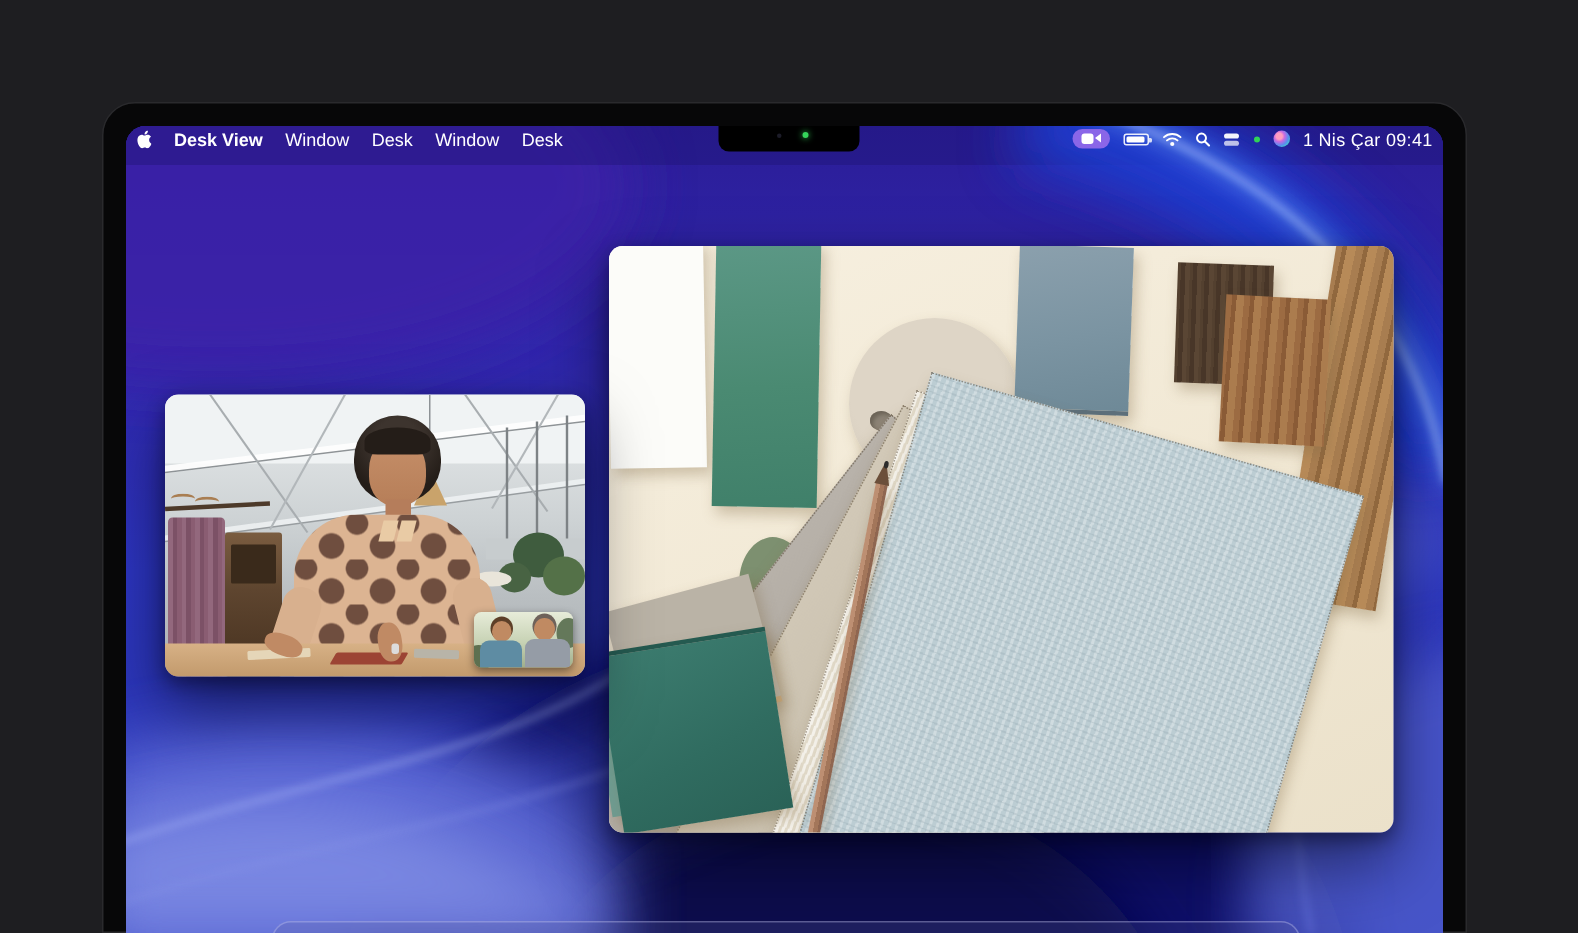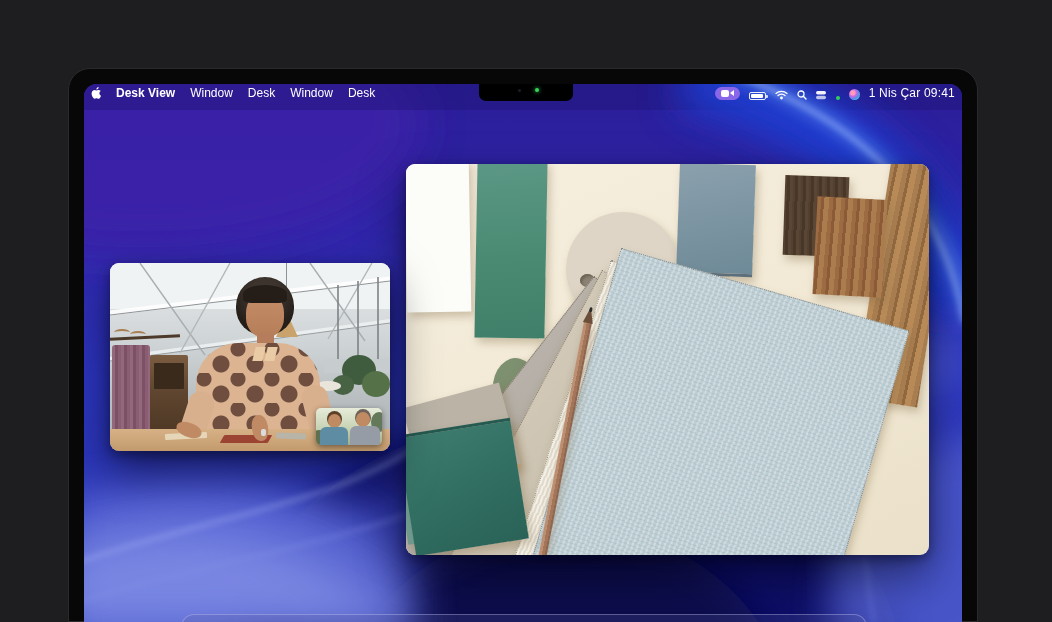--- a/index.html
+++ b/index.html
@@ -10,21 +10,21 @@
   .screen{position:absolute;left:84px;top:84px;width:878px;height:538px;overflow:hidden;
           border-radius:13px 13px 0 0;background:#2c2fb0;}
   .wallpaper{position:absolute;inset:0;width:100%;height:100%;}
 
   
   .menubar{position:absolute;left:0;top:0;width:100%;height:17px;display:flex;align-items:center;
            justify-content:space-between;padding:0 7px;color:#fff;font-size:12px;z-index:40;}
   .mb-left{display:flex;align-items:center;gap:15px;}
   .mb-left .app{font-weight:700;}
   .mb-item{cursor:default;white-space:nowrap;}
-  .mb-right{display:flex;align-items:flex-end;gap:9px;}
+  .mb-right{display:flex;align-items:center;gap:9px;}
   .apple{width:10px;height:12px;display:inline-block;}
   .pill{background:#8a66e8;border-radius:8px;width:25px;height:13px;display:flex;align-items:center;justify-content:center;}
   .cam-glyph{width:13px;height:7px;position:relative;}
   .cam-glyph .body{position:absolute;left:0;top:0;width:8px;height:7px;background:#fff;border-radius:2px;}
   .cam-glyph .lens{position:absolute;right:0;top:0;width:0;height:0;border-top:3.5px solid transparent;
                    border-bottom:3.5px solid transparent;border-right:4px solid #fff;}
   .battery{width:17px;height:8px;border:1px solid rgba(255,255,255,.9);border-radius:2px;position:relative;}
   .battery .lvl{position:absolute;left:1px;top:1px;bottom:1px;width:12px;background:#fff;border-radius:1px;}
   .battery::after{content:"";position:absolute;right:-3px;top:2px;width:2px;height:3px;background:rgba(255,255,255,.8);border-radius:0 1px 1px 0;}
   .mini-svg{display:block;}

